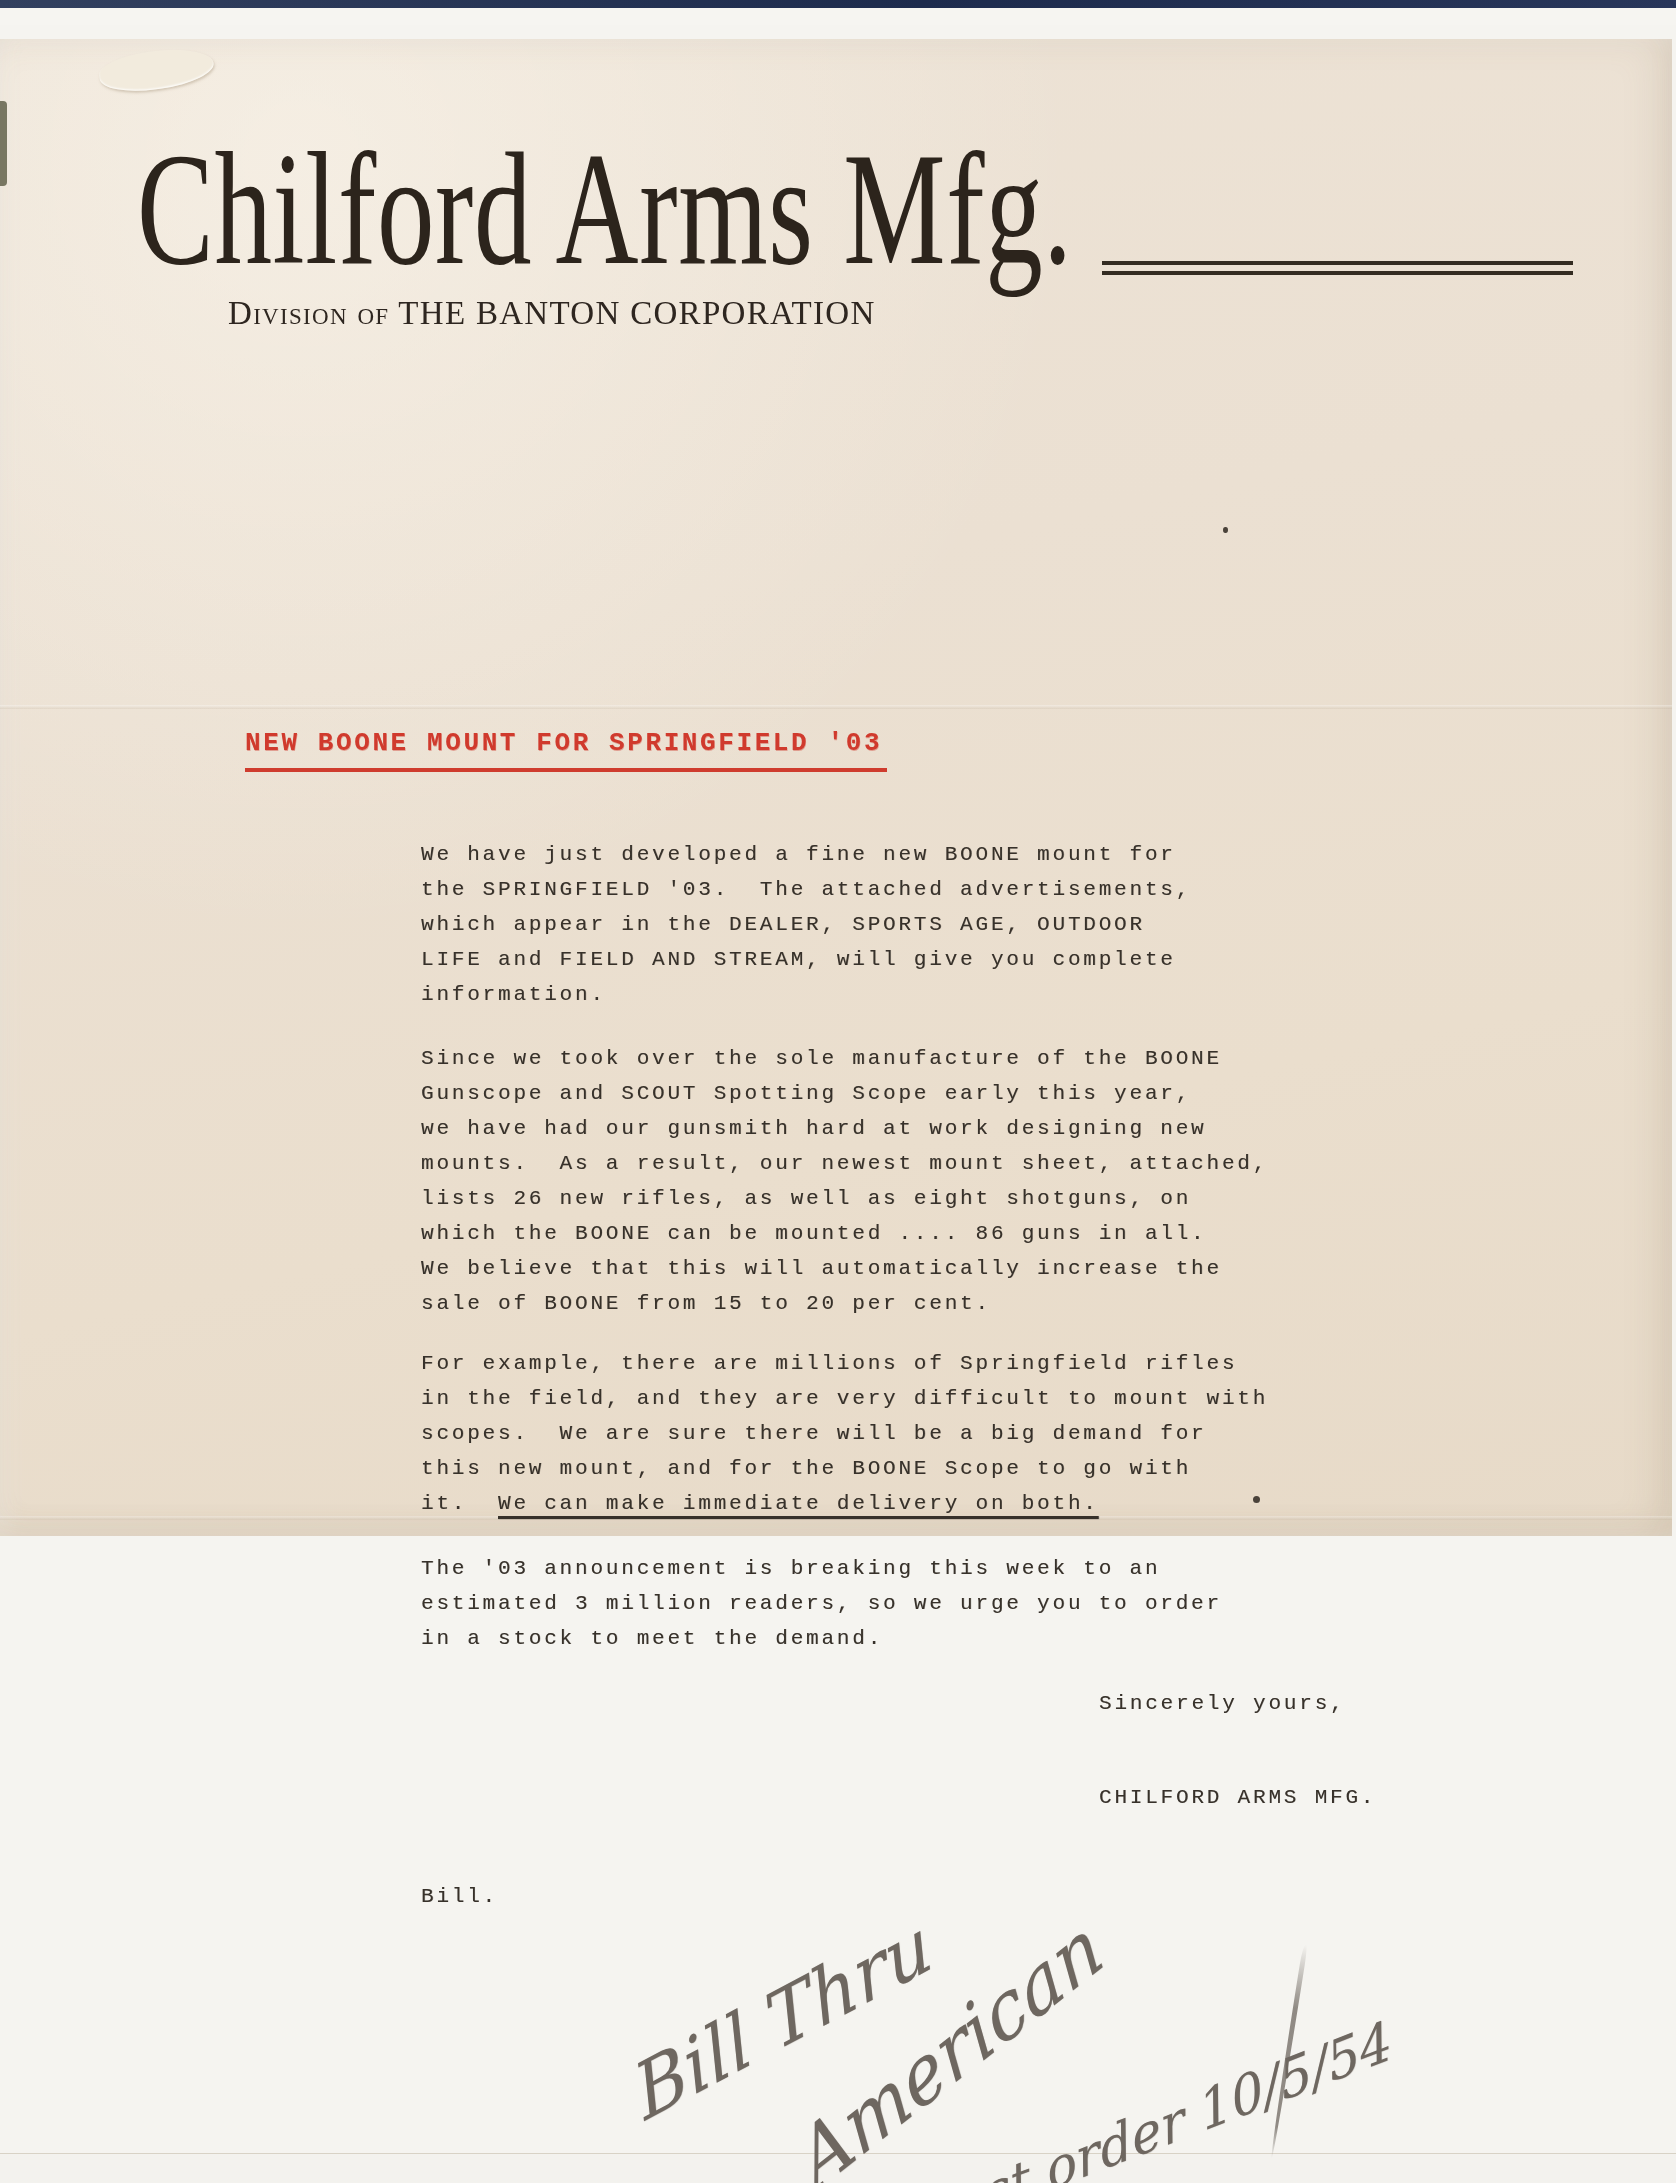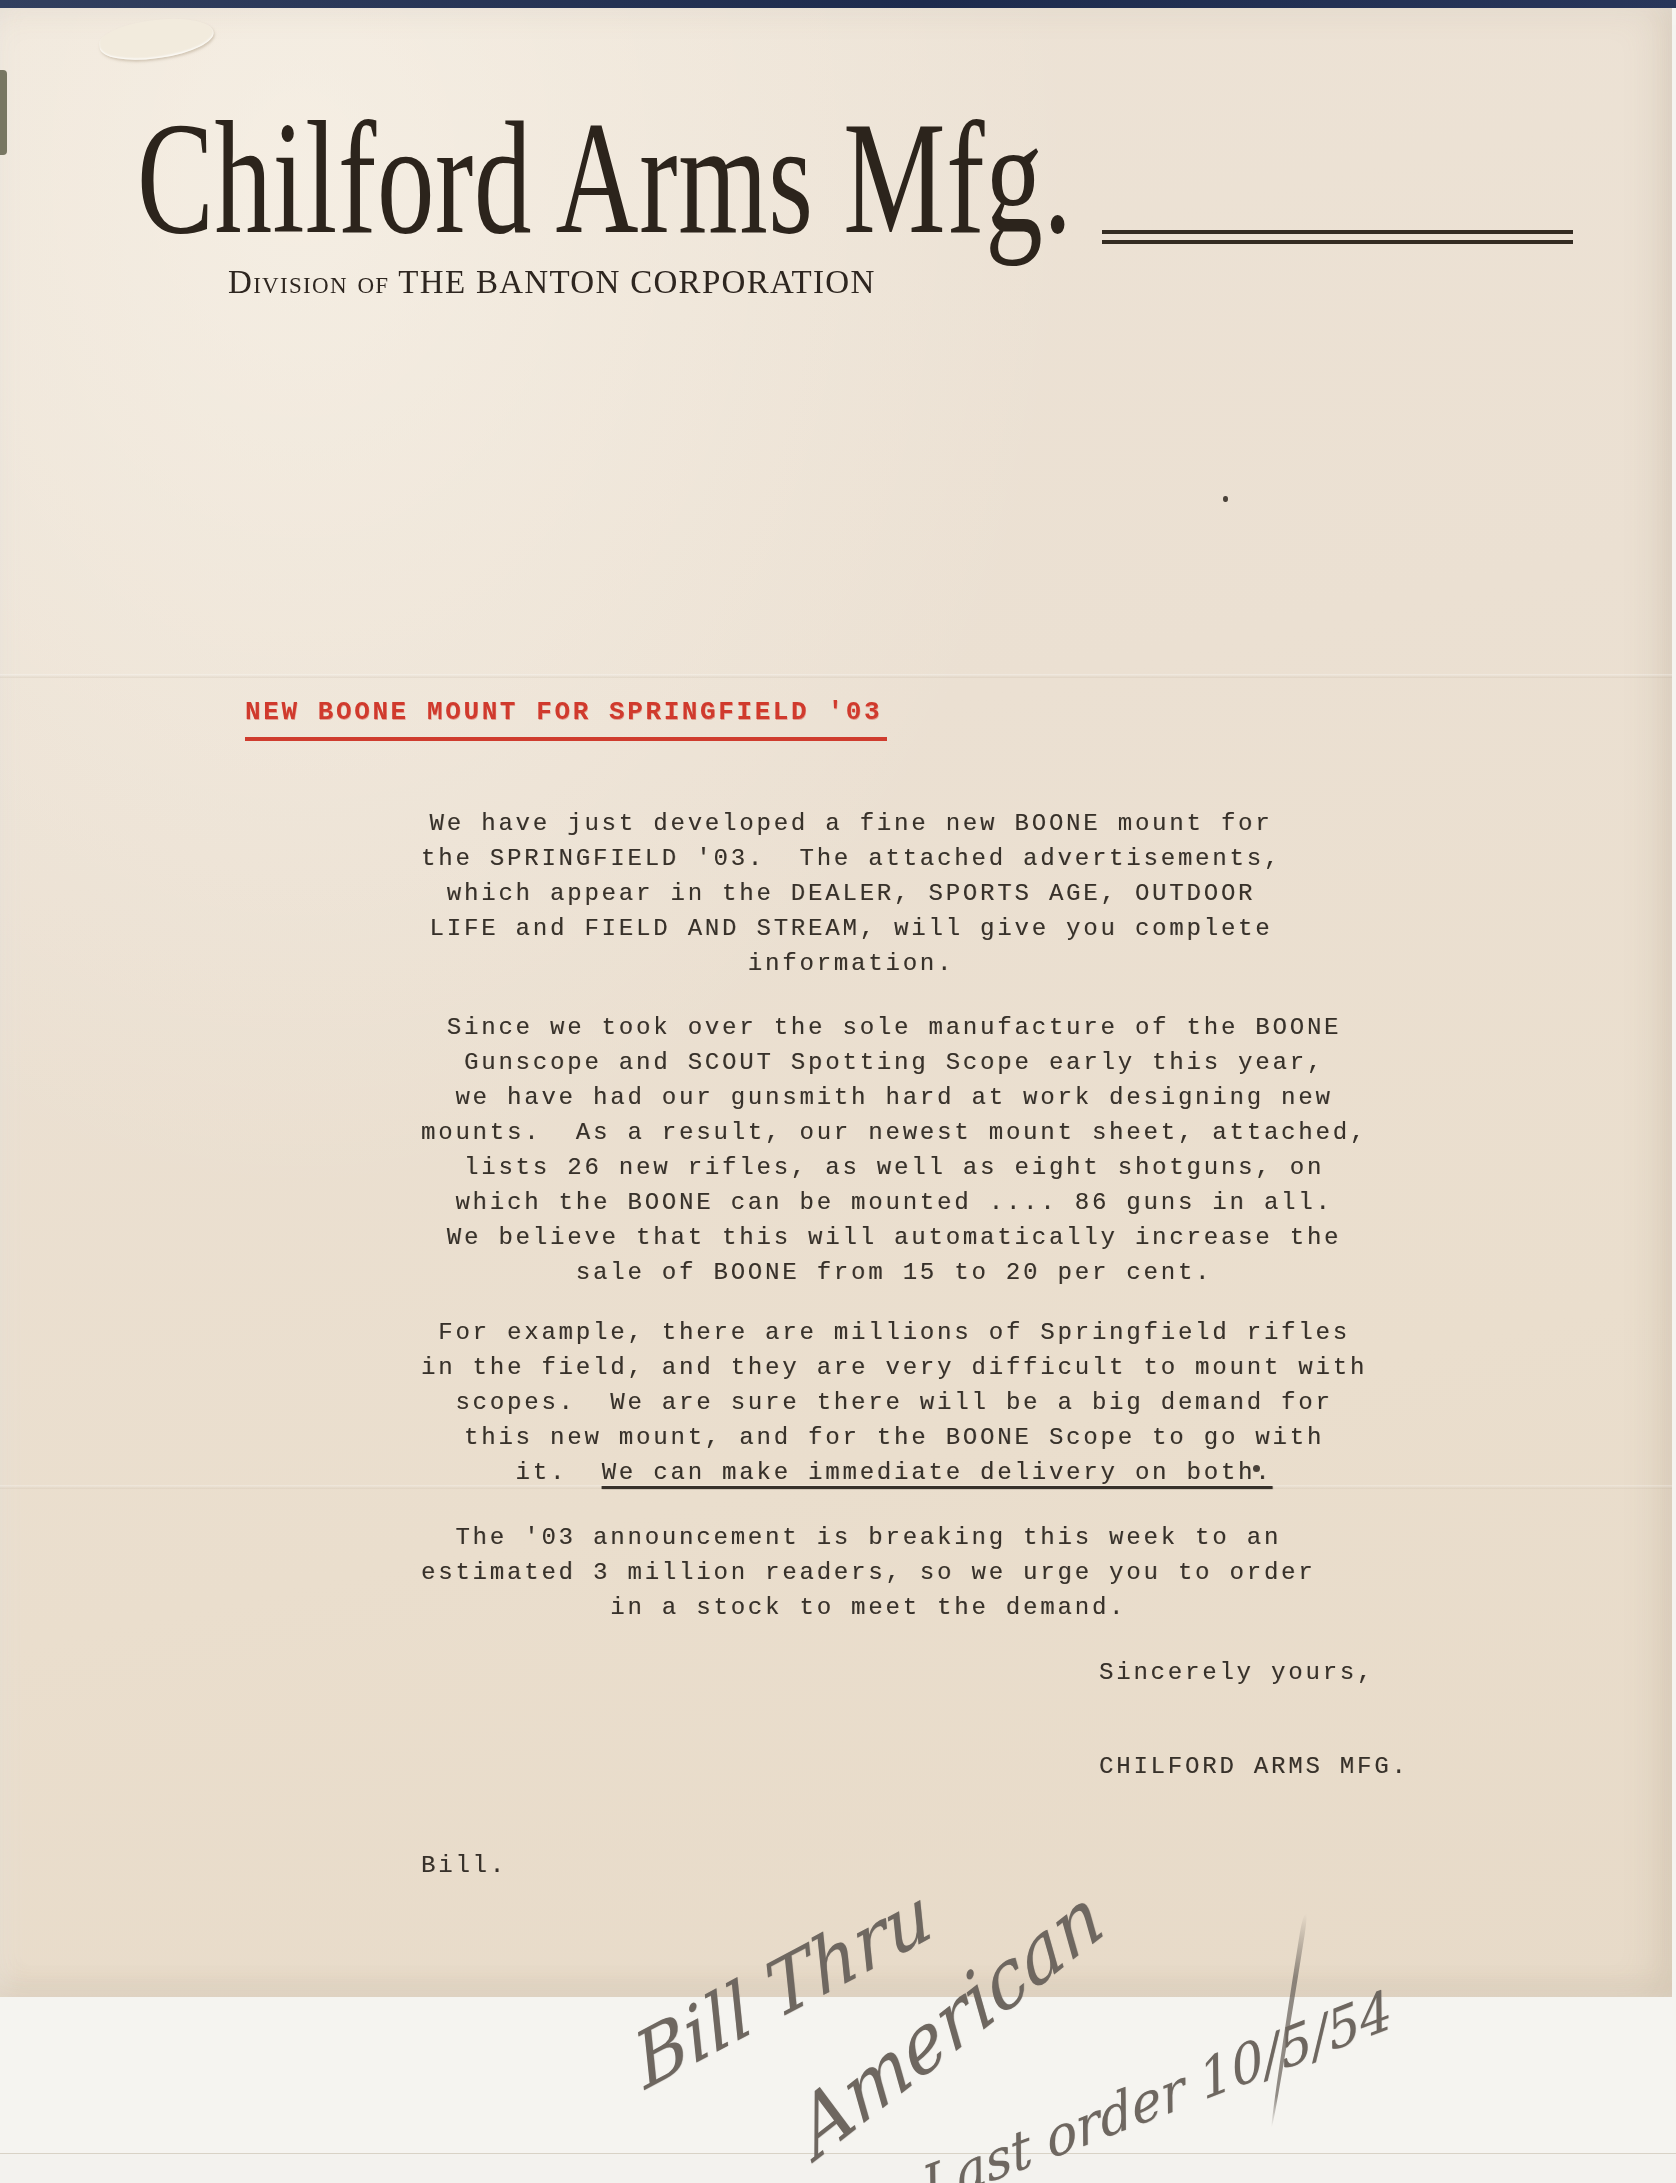--- a/index.html
+++ b/index.html
@@ -17,21 +17,21 @@
   .scan-strip-top {
     position: absolute; left: 0; top: 8px; width: 1677px; height: 17px;
     background: #f6f5f1;
   }
   .scan-strip-bottom {
     position: absolute; left: 0; bottom: 0; width: 1677px; height: 30px;
     background: #f3f2ee;
     border-top: 1.3px solid #d8d2c6;
   }
   .paper {
-    position: absolute; left: 0; top: 8px; width: 1672px; height: 1989px;
+    position: absolute; left: 0; top: 39px; width: 1672px; height: 1497px;
     background:
       radial-gradient(ellipse at 18% 8%, rgba(255,252,244,0.45), rgba(255,252,244,0) 40%),
       linear-gradient(168deg, #ede3d6 0%, #ebe0d2 38%, #eadecd 70%, #e7dac8 100%);
     box-shadow: inset -17px 0 36px rgba(120,100,70,0.10),
                 inset 8px 0 20px rgba(255,255,255,0.25),
                 inset 0 -12px 26px rgba(120,100,70,0.07);
   }
   
   .crease { position: absolute; left: 0; width: 1672px; height: 4px; }
   .crease-1 { top: 666px;
@@ -77,25 +77,24 @@
     position: absolute; left: 1111px; top: 287px;
     font-family: "Liberation Serif", "DejaVu Serif", serif;
     font-variant: small-caps;
     font-size: 26px; color: #3a332a; letter-spacing: 2px;
     line-height: 38px; white-space: nowrap;
   }
 
   
   .tw {
     font-family: "Liberation Mono", "DejaVu Sans Mono", monospace;
-    font-size: 24px; letter-spacing: 2.8px;
+    font-size: 21px; letter-spacing: 2.8px;
     color: #37312a; line-height: 35px;
     white-space: pre;
     text-shadow: 0.4px 0.4px 0.3px rgba(55,49,42,0.35);
-    text-align: center;
   }
   .headline {
     position: absolute; left: 245px; top: 689px;
     font-family: "Liberation Mono", "DejaVu Sans Mono", monospace;
     font-weight: bold;
     font-size: 26px; letter-spacing: 2.6px;
     color: #d03a2d;
     border-bottom: 4px solid #cf3c2e;
     padding-bottom: 10px; padding-right: 5.3px;
     text-shadow: 0.5px 0.5px 0.3px rgba(208,58,45,0.4);

